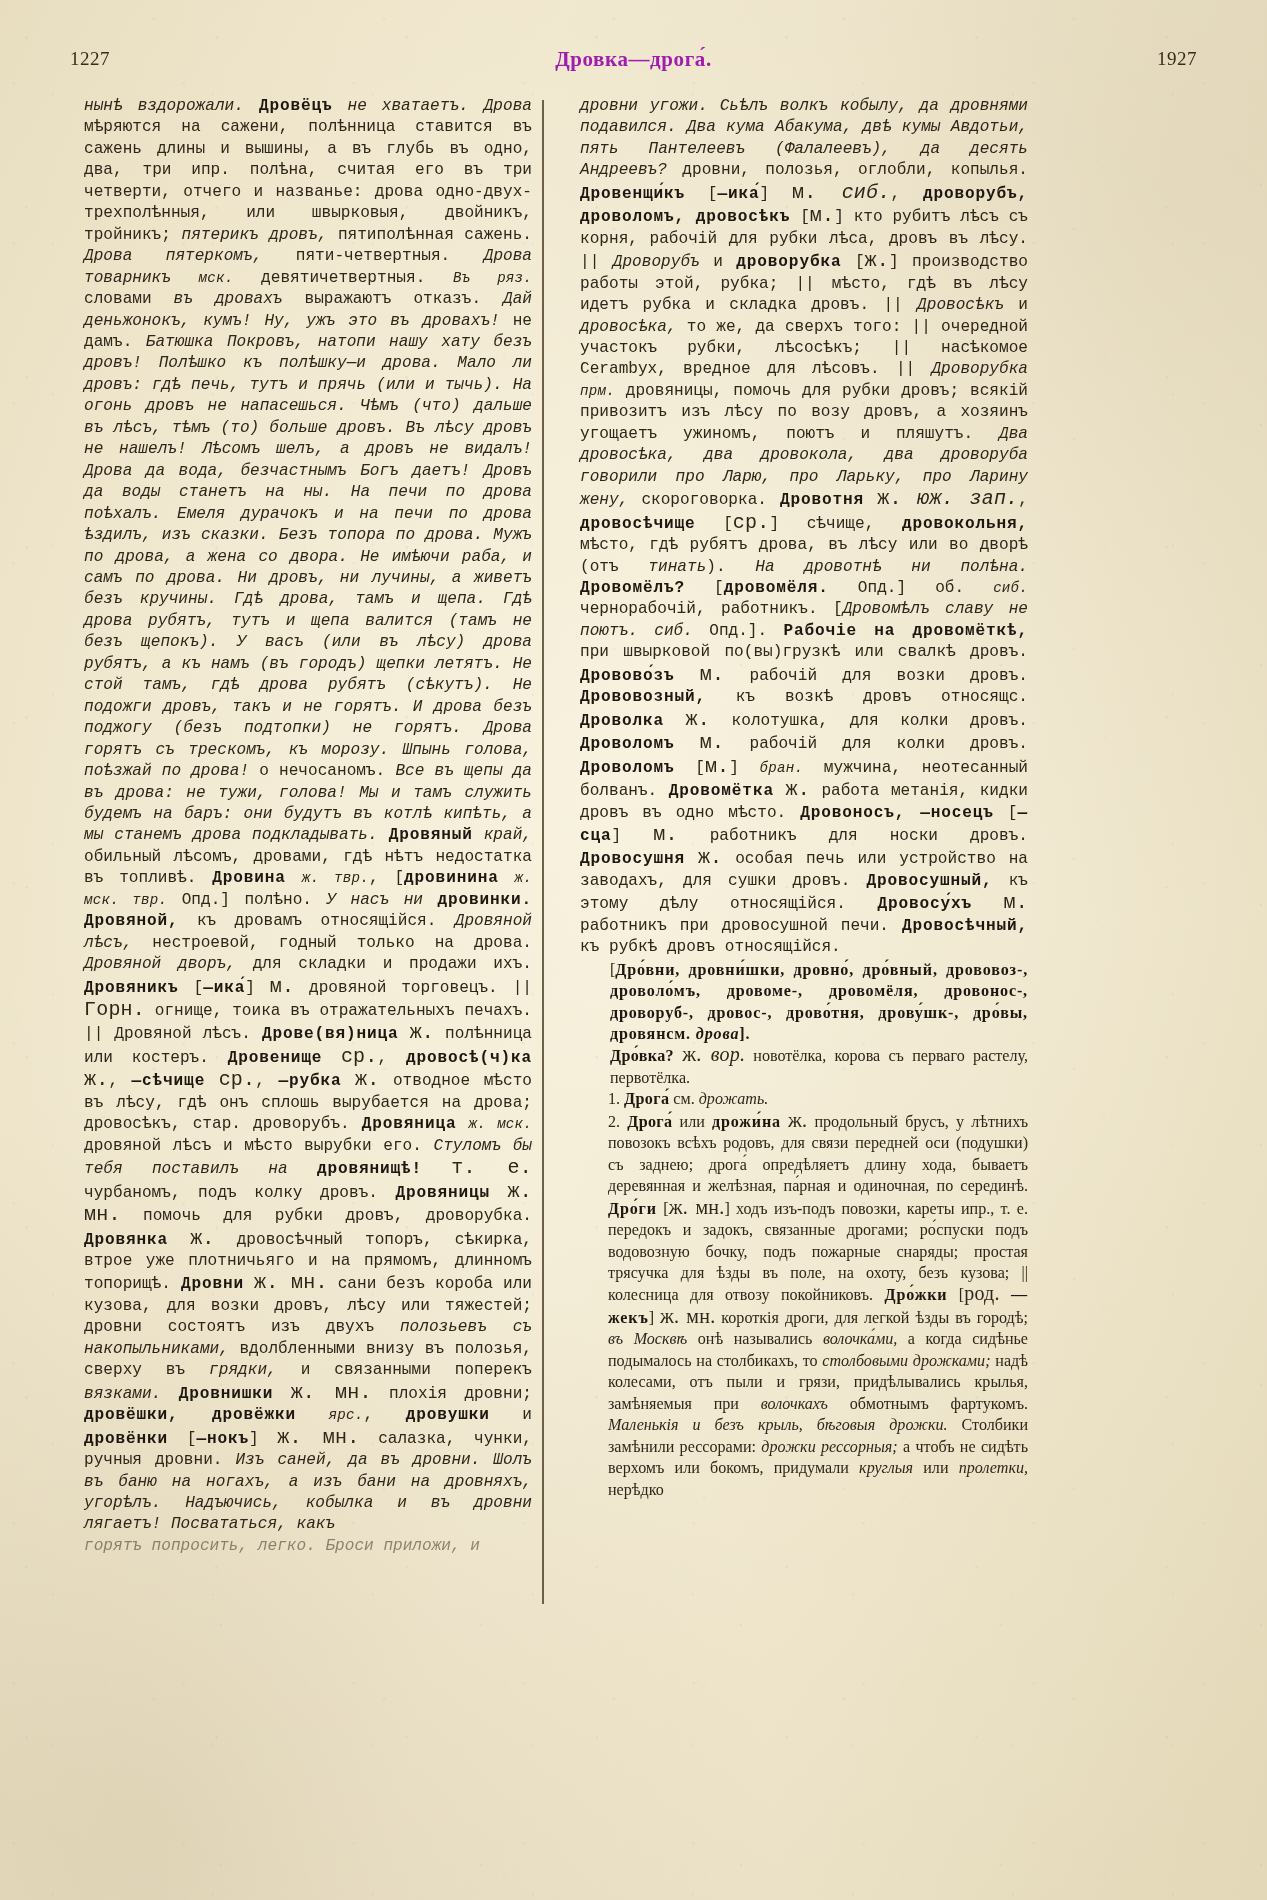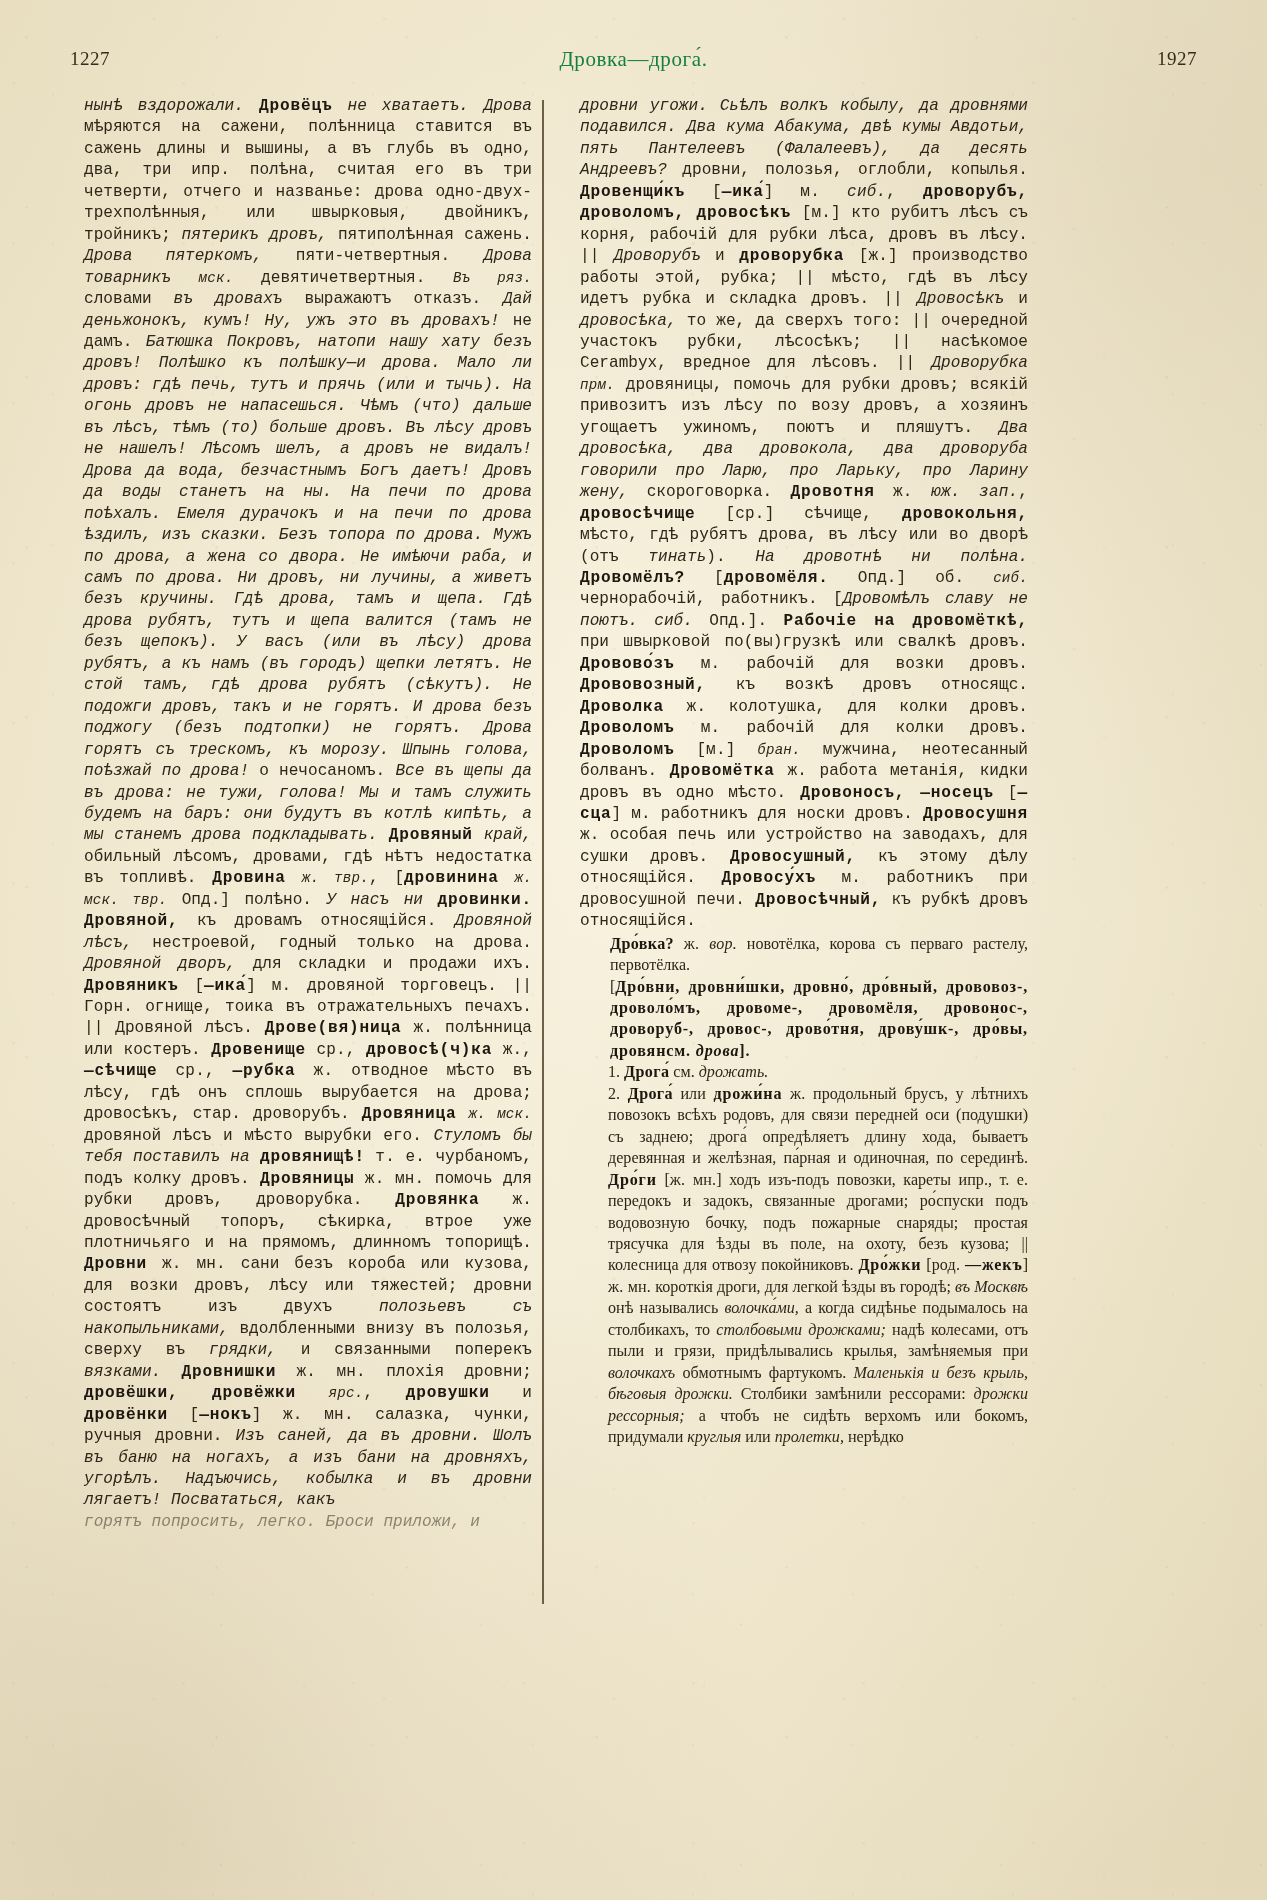--- a/index.html
+++ b/index.html
@@ -38,21 +38,21 @@
   
   .runhead{
     position:absolute;left:70px;right:70px;top:48px;height:30px;
     display:flex;align-items:baseline;justify-content:space-between;
   }
   .folio{
     font-size:19px;letter-spacing:.5px;color:#352c1d;
     font-family:"Liberation Serif",serif;
   }
   .runtitle{
-    font-size:21px;font-weight:normal;letter-spacing:.6px;color:#15803d;
+    font-size:21px;font-weight:bold;letter-spacing:.6px;color:#a21caf;
     position:absolute;left:0;right:0;text-align:center;top:-1px;
   }
 
   
   .cols{
     position:absolute;left:84px;top:96px;
     width:1096px;height:1700px;
     display:flex;
   }
   .col{
@@ -72,21 +72,21 @@
   }
   .col.right{width:448px;margin-left:26px;}
 
   .col p{margin:0;text-indent:0;}
 
   
   b,.hw{font-weight:bold;letter-spacing:.85px;color:#1d1710;}
   .hw2{font-weight:bold;letter-spacing:.35px;color:#1d1710;}
   i,.it{font-style:italic;}
   .ab{font-style:italic;font-size:14.2px;letter-spacing:.2px;}
-  .abr{font-size:16px;letter-spacing:.2px;}
+  .abr{font-size:20px;letter-spacing:.2px;}
   .num{font-weight:normal;}
 
   
   .hang{
     padding-left:30px;
     text-indent:-30px;
   }
   .hang2{
     padding-left:28px;
     text-indent:-28px;
@@ -115,20 +115,20 @@
       <p class="blk"><i>нынѣ вздорожали.</i> <b>Дровёцъ</b> <i>не хватаетъ. Дрова</i> мѣряются на сажени, полѣнница ставится въ сажень длины и вышины, а въ глубь въ одно, два, три ипр. полѣна, считая его въ три четверти, отчего и названье: дрова одно-двух-трехполѣнныя, или швырковыя, двойникъ, тройникъ; <i>пятерикъ дровъ,</i> пятиполѣнная сажень. <i>Дрова пятеркомъ,</i> пяти-четвертныя. <i>Дрова товарникъ</i> <span class="ab">мск.</span> девятичетвертныя. <span class="ab">Въ ряз.</span> словами <i>въ дровахъ</i> выражаютъ отказъ. <i>Дай деньжонокъ, кумъ! Ну, ужъ это въ дровахъ!</i> не дамъ. <i>Батюшка Покровъ, натопи нашу хату безъ дровъ! Полѣшко къ полѣшку—и дрова. Мало ли дровъ: гдѣ печь, тутъ и прячь (или и тычь). На огонь дровъ не напасешься. Чѣмъ (что) дальше въ лѣсъ, тѣмъ (то) больше дровъ. Въ лѣсу дровъ не нашелъ! Лѣсомъ шелъ, а дровъ не видалъ! Дрова да вода, безчастнымъ Богъ даетъ! Дровъ да воды станетъ на ны. На печи по дрова поѣхалъ. Емеля дурачокъ и на печи по дрова ѣздилъ, изъ сказки. Безъ топора по дрова. Мужъ по дрова, а жена со двора. Не имѣючи раба, и самъ по дрова. Ни дровъ, ни лучины, а живетъ безъ кручины. Гдѣ дрова, тамъ и щепа. Гдѣ дрова рубятъ, тутъ и щепа валится (тамъ не безъ щепокъ). У васъ (или въ лѣсу) дрова рубятъ, а къ намъ (въ городъ) щепки летятъ. Не стой тамъ, гдѣ дрова рубятъ (сѣкутъ). Не подожги дровъ, такъ и не горятъ. И дрова безъ поджогу (безъ подтопки) не горятъ. Дрова горятъ съ трескомъ, къ морозу. Шпынь голова, поѣзжай по дрова!</i> о нечосаномъ. <i>Все въ щепы да въ дрова: не тужи, голова! Мы и тамъ служить будемъ на баръ: они будутъ въ котлѣ кипѣть, а мы станемъ дрова подкладывать.</i> <b>Дровяный</b> <i>край,</i> обильный лѣсомъ, дровами, гдѣ нѣтъ недостатка въ топливѣ. <b>Дровина</b> <span class="ab">ж. твр.</span>, [<b>дровинина</b> <span class="ab">ж. мск. твр.</span> Опд.] полѣно. <i>У насъ ни</i> <b>дровинки.</b> <b>Дровяной,</b> къ дровамъ относящійся. <i>Дровяной лѣсъ,</i> нестроевой, годный только на дрова. <i>Дровяной дворъ,</i> для складки и продажи ихъ. <b>Дровяникъ</b> [<b>—ика́</b>] <span class="abr">м.</span> дровяной торговецъ. || <span class="abr">Горн.</span> огнище, тоика въ отражательныхъ печахъ. || Дровяной лѣсъ. <b>Дрове(вя)ница</b> <span class="abr">ж.</span> полѣнница или костеръ. <b>Дровенище</b> <span class="abr">ср.</span>, <b>дровосѣ(ч)ка</b> <span class="abr">ж.</span>, <b>—сѣчище</b> <span class="abr">ср.</span>, <b>—рубка</b> <span class="abr">ж.</span> отводное мѣсто въ лѣсу, гдѣ онъ сплошь вырубается на дрова; дровосѣкъ, стар. дроворубъ. <b>Дровяница</b> <span class="ab">ж. мск.</span> дровяной лѣсъ и мѣсто вырубки его. <i>Стуломъ бы тебя поставилъ на</i> <b>дровянищѣ!</b> <span class="abr">т. е.</span> чурбаномъ, подъ колку дровъ. <b>Дровяницы</b> <span class="abr">ж. мн.</span> помочь для рубки дровъ, дроворубка. <b>Дровянка</b> <span class="abr">ж.</span> дровосѣчный топоръ, сѣкирка, втрое уже плотничьяго и на прямомъ, длинномъ топорищѣ. <b>Дровни</b> <span class="abr">ж. мн.</span> сани безъ короба или кузова, для возки дровъ, лѣсу или тяжестей; дровни состоятъ изъ двухъ <i>полозьевъ съ накопыльниками,</i> вдолбленными внизу въ полозья, сверху въ <i>грядки,</i> и связанными поперекъ <i>вязками.</i> <b>Дровнишки</b> <span class="abr">ж. мн.</span> плохія дровни; <b>дровёшки, дровёжки</b> <span class="ab">ярс.</span>, <b>дровушки</b> и <b>дровёнки</b> [<b>—нокъ</b>] <span class="abr">ж. мн.</span> салазка, чунки, ручныя дровни. <i>Изъ саней, да въ дровни. Шолъ въ баню на ногахъ, а изъ бани на дровняхъ, угорѣлъ. Надъючись, кобылка и въ дровни лягаетъ! Посвататься, какъ</i></p>
       <p class="blk fade2"><i>горятъ попросить, легко. Броси приложи, и</i></p>
     </div>
 
     <div class="gutter">
       <div class="rule"></div>
     </div>
 
     <div class="col right" style="position: relative;">
       <p class="blk"><i>дровни угожи. Сьѣлъ волкъ кобылу, да дровнями подавился. Два кума Абакума, двѣ кумы Авдотьи, пять Пантелеевъ (Фалалеевъ), да десять Андреевъ?</i> дровни, полозья, оглобли, копылья. <b>Дровенщи́къ</b> [<b>—ика́</b>] <span class="abr">м. <i>сиб.</i></span>, <b>дроворубъ, дроволомъ, дровосѣкъ</b> [<span class="abr">м.</span>] кто рубитъ лѣсъ съ корня, рабочій для рубки лѣса, дровъ въ лѣсу. || <i>Дроворубъ</i> и <b>дроворубка</b> [<span class="abr">ж.</span>] производство работы этой, рубка; || мѣсто, гдѣ въ лѣсу идетъ рубка и складка дровъ. || <i>Дровосѣкъ</i> и <i>дровосѣка,</i> то же, да сверхъ того: || очередной участокъ рубки, лѣсосѣкъ; || насѣкомое Cerambyx, вредное для лѣсовъ. || <i>Дроворубка</i> <span class="ab">прм.</span> дровяницы, помочь для рубки дровъ; всякій привозитъ изъ лѣсу по возу дровъ, а хозяинъ угощаетъ ужиномъ, поютъ и пляшутъ. <i>Два дровосѣка, два дровокола, два дроворуба говорили про Ларю, про Ларьку, про Ларину жену,</i> скороговорка. <b>Дровотня</b> <span class="abr">ж. <i>юж. зап.</i></span>, <b>дровосѣчище</b> [<span class="abr">ср.</span>] сѣчище, <b>дровокольня,</b> мѣсто, гдѣ рубятъ дрова, въ лѣсу или во дворѣ (отъ <i>тинать</i>). <i>На дровотнѣ ни полѣна.</i> <b>Дровомёлъ?</b> [<b>дровомёля.</b> Опд.] об. <span class="ab">сиб.</span> чернорабочій, работникъ. [<i>Дровомѣлъ славу не поютъ. сиб.</i> Опд.]. <b>Рабочіе на дровомёткѣ,</b> при швырковой по(вы)грузкѣ или свалкѣ дровъ. <b>Дровово́зъ</b> <span class="abr">м.</span> рабочій для возки дровъ. <b>Дрововозный,</b> къ возкѣ дровъ относящс. <b>Дроволка</b> <span class="abr">ж.</span> колотушка, для колки дровъ. <b>Дроволомъ</b> <span class="abr">м.</span> рабочій для колки дровъ. <b>Дроволомъ</b> [<span class="abr">м.</span>] <span class="ab">бран.</span> мужчина, неотесанный болванъ. <b>Дровомётка</b> <span class="abr">ж.</span> работа метанія, кидки дровъ въ одно мѣсто. <b>Дровоносъ, —носецъ</b> [<b>—сца</b>] <span class="abr">м.</span> работникъ для носки дровъ. <b>Дровосушня</b> <span class="abr">ж.</span> особая печь или устройство на заводахъ, для сушки дровъ. <b>Дровосушный,</b> къ этому дѣлу относящійся. <b>Дровосу́хъ</b> <span class="abr">м.</span> работникъ при дровосушной печи. <b>Дровосѣчный,</b> къ рубкѣ дровъ относящійся.</p>
+      <p class="hang">[<b>Дро́вни, дровни́шки, дровно́, дро́вный, дрововоз-, дроволо́мъ, дровоме-, дровомёля, дровонос-, дроворуб-, дровос-, дрово́тня, дрову́шк-, дро́вы, дровянсм. <i>дрова</i>].</b></p>
       <p class="hang"><b class="hw2">Дро́вка?</b> <span class="abr">ж. <i>вор.</i></span> новотёлка, корова съ перваго растелу, первотёлка.</p>
-      <p class="hang">[<b>Дро́вни, дровни́шки, дровно́, дро́вный, дрововоз-, дроволо́мъ, дровоме-, дровомёля, дровонос-, дроворуб-, дровос-, дрово́тня, дрову́шк-, дро́вы, дровянсм. <i>дрова</i>].</b></p>
       <p class="hang2"><span class="num">1.</span> <span><b class="hw2">Дрога́</b> см. <i>дрожать.</i></span></p>
       <p class="hang2"><span class="num">2.</span> <span><b class="hw2">Дрога́</b> или <b>дрожи́на</b> <span class="abr">ж.</span> продольный брусъ, у лѣтнихъ повозокъ всѣхъ родовъ, для связи передней оси (подушки) съ заднею; дрога́ опредѣляетъ длину хода, бываетъ деревянная и желѣзная, па́рная и одиночная, по серединѣ. <b>Дро́ги</b> [<span class="abr">ж. мн.</span>] ходъ изъ-подъ повозки, кареты ипр., т. е. передокъ и задокъ, связанные дрогами; ро́спуски подъ водовозную бочку, подъ пожарные снаряды; простая трясучка для ѣзды въ поле, на охоту, безъ кузова; || колесница для отвозу покойниковъ. <b>Дро́жки</b> [<span class="abr">род.</span> <b>—жекъ</b>] <span class="abr">ж. мн.</span> короткія дроги, для легкой ѣзды въ городѣ; <i>въ Москвѣ</i> онѣ назывались <i>волочка́ми,</i> а когда сидѣнье подымалось на столбикахъ, то <i>столбовыми дрожками;</i> надѣ колесами, отъ пыли и грязи, придѣлывались крылья, замѣняемыя при <i>волочкахъ</i> обмотнымъ фартукомъ. <i>Маленькія и безъ крыль, бѣговыя дрожки.</i> Столбики замѣнили рессорами: <i>дрожки рессорныя;</i> а чтобъ не сидѣть верхомъ или бокомъ, придумали <i>круглыя</i> или <i>пролетки,</i> нерѣдко</span></p>
     </div>
 
   </div>
 </div>
 
 </body></html>

